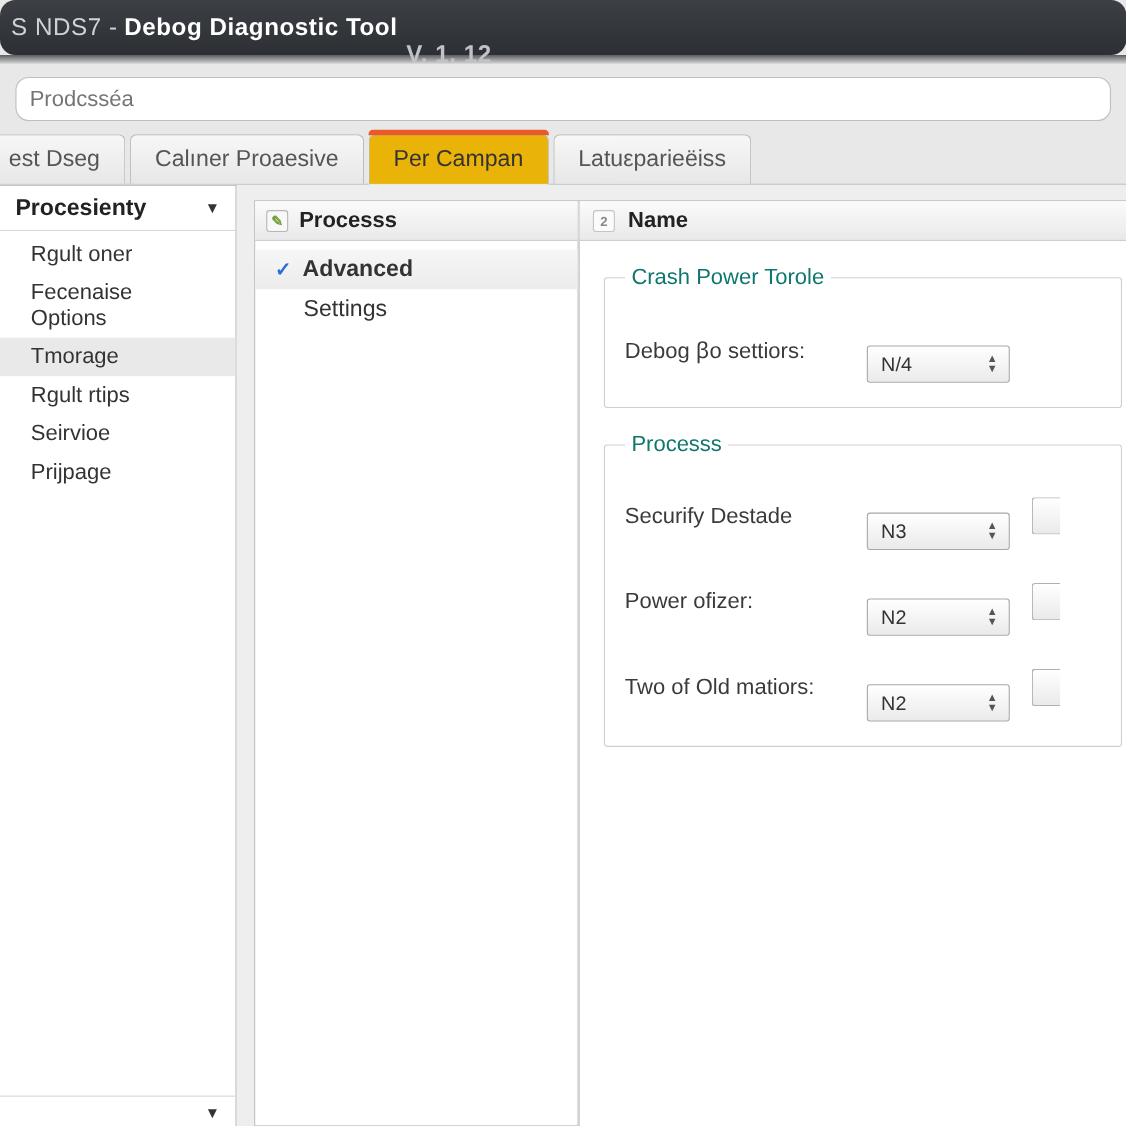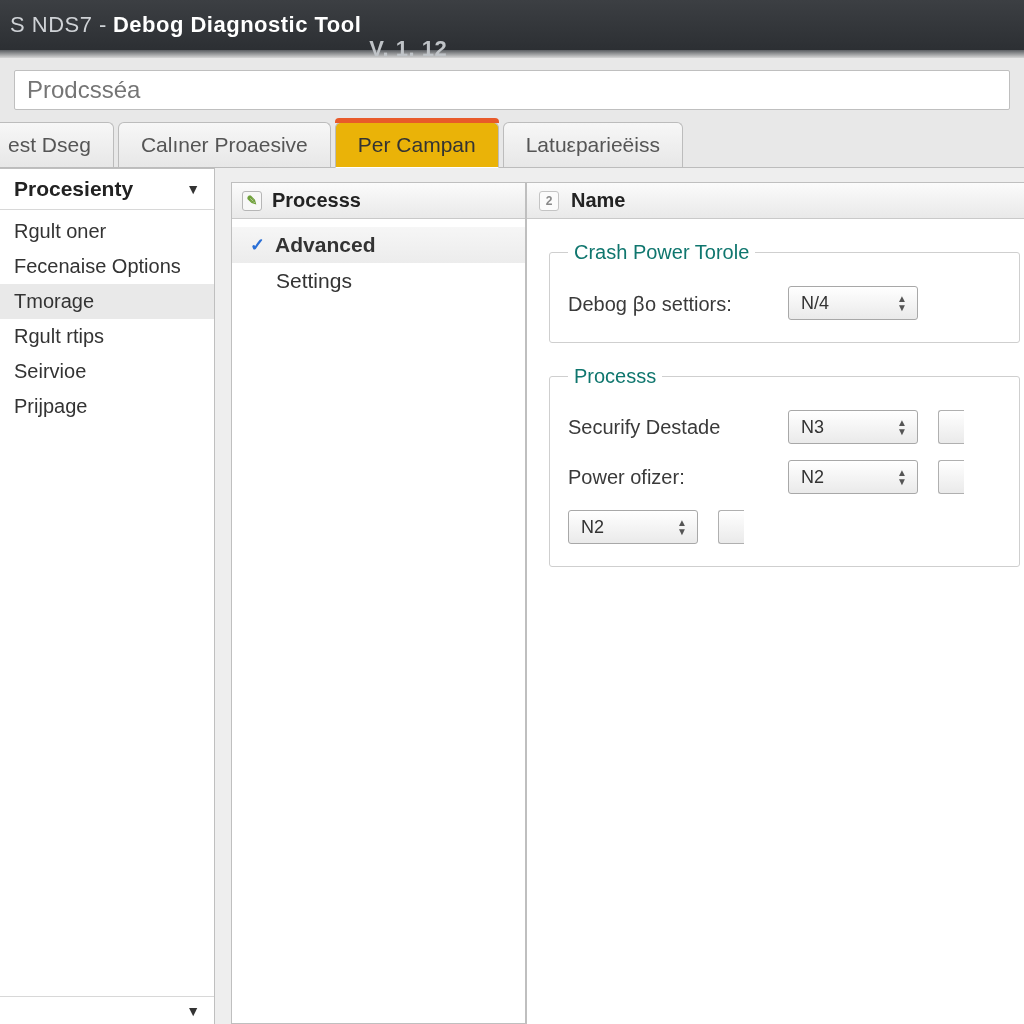--- a/index.html
+++ b/index.html
@@ -8,38 +8,39 @@
   
   .title-bar {
     height: 50px;
     background: linear-gradient(#3c3f43, #2c2f33);
     color: #e6e6e6;
     display: flex;
     align-items: center;
     padding: 0 10px;
     font-size: 22px;
     letter-spacing: .5px;
+    border-radius: 14px;
   }
   .title-bar .prefix { color: #cfd2d6; font-weight: 400; }
   .title-bar .title  { color: #ffffff; font-weight: 600; margin-left: 6px; text-align: center; }
   .title-bar .ver    { color: #bfc3c7; font-weight: 700; margin-left: 8px; margin-top: 48px; }
 
   
   .title-shadow { height: 8px; background: linear-gradient(#5a5d61, #d6d6d6); }
 
   
   .path-row { padding: 12px 14px 10px 14px; }
   .path-input {
     width: 100%; height: 40px;
     border: 1px solid #bfbfbf;
     background: #ffffff;
-    font-size: 24px;
+    font-size: 20px;
     color: #6b6b6b;
     padding: 0 12px;
-    border-radius: 2px;
+    border-radius: 12px;
   }
 
   
   .tab-strip {
     display: flex;
     align-items: flex-end;
     padding: 0 0 0 0;
     margin-top: 2px;
     border-bottom: 1px solid #bcbcbc;
   }
@@ -93,21 +94,21 @@
     justify-content: space-between;
     align-items: center;
     padding: 8px 14px;
     font-size: 21px;
     font-weight: 700;
     color: #222;
     border-bottom: 1px solid #d8d8d8;
   }
   .sidebar-items { flex: 1; padding: 4px 0; }
   .sidebar-item {
-    padding: 6px 14px;
+    padding: 6px 28px;
     font-size: 20px;
     color: #333;
     cursor: pointer;
   }
   .sidebar-item.selected {
     background: #e9e9e9;
   }
   .sidebar-footer {
     height: 28px;
     display: flex; justify-content: flex-end; align-items: center;
@@ -184,20 +185,21 @@
   }
   .select {
     width: 130px; height: 34px;
     border: 1px solid #a8a8a8;
     border-radius: 3px;
     background: linear-gradient(#ffffff,#eaeaea);
     display: flex; align-items: center; justify-content: space-between;
     padding: 0 10px 0 12px;
     font-size: 18px; color: #333;
     cursor: pointer;
+    margin-top: 28px;
   }
   .spin { display:flex; flex-direction:column; gap:2px; font-size:10px; color:#555; line-height:7px; }
   .select + .extra {
     width: 26px; height: 34px;
     margin-left: 20px;
     border: 1px solid #b0b0b0;
     border-right: none;
     border-radius: 3px 0 0 3px;
     background: linear-gradient(#fff,#eaeaea);
   }
@@ -321,20 +323,21 @@
           <span>N2</span>
           <span class="spin">
               <span>▲</span>
               <span>▼</span>
             </span>
         </div>
         <div class="extra"></div>
       </div>
 
       <div class="form-row">
+        <span class="form-label">Two of Old matiors:</span>
         <div class="select">
           <span>N2</span>
           <span class="spin">
               <span>▲</span>
               <span>▼</span>
             </span>
         </div>
         <div class="extra"></div>
       </div>
     </fieldset>

